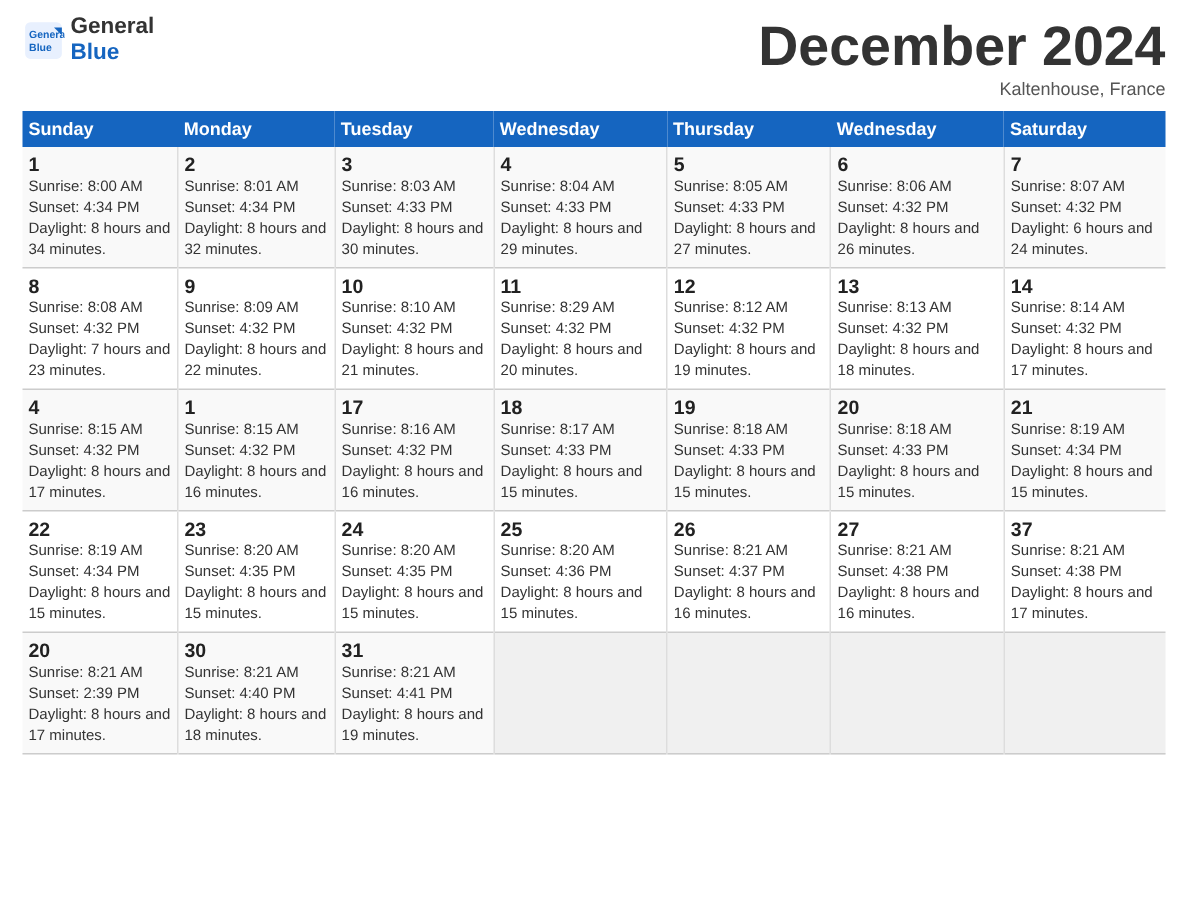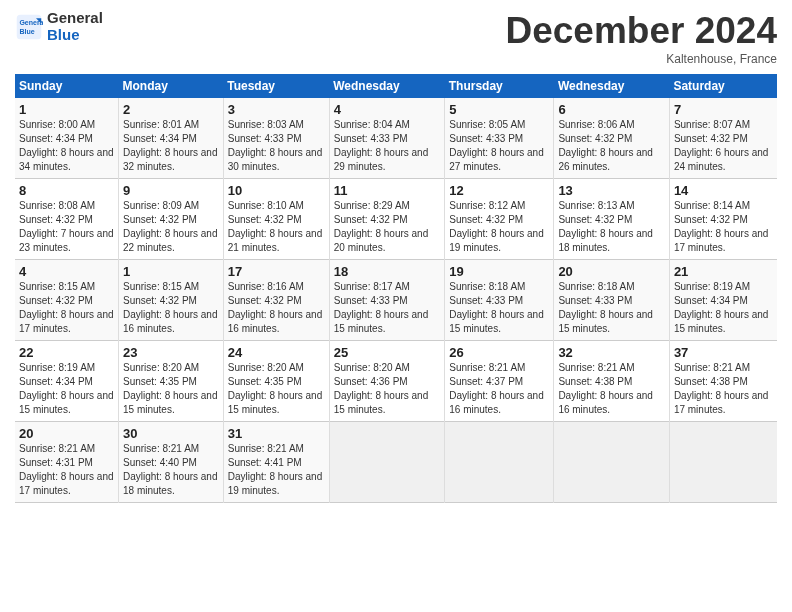--- a/index.html
+++ b/index.html
@@ -332,42 +332,42 @@
       </td>
           <td>
         <span class="day-num">26</span>
         <div class="day-info">
           <span>Sunrise: 8:21 AM</span><br>
           <span>Sunset: 4:37 PM</span><br>
           <span>Daylight: 8 hours and 16 minutes.</span>
         </div>
       </td>
           <td>
-        <span class="day-num">32</span>
+        <span class="day-num">27</span>
         <div class="day-info">
           <span>Sunrise: 8:21 AM</span><br>
           <span>Sunset: 4:38 PM</span><br>
           <span>Daylight: 8 hours and 16 minutes.</span>
         </div>
       </td>
           <td>
         <span class="day-num">37</span>
         <div class="day-info">
           <span>Sunrise: 8:21 AM</span><br>
           <span>Sunset: 4:38 PM</span><br>
           <span>Daylight: 8 hours and 17 minutes.</span>
         </div>
       </td>
         </tr>
         <tr>
           <td>
         <span class="day-num">20</span>
         <div class="day-info">
           <span>Sunrise: 8:21 AM</span><br>
-          <span>Sunset: 4:31 PM</span><br>
+          <span>Sunset: 2:39 PM</span><br>
           <span>Daylight: 8 hours and 17 minutes.</span>
         </div>
       </td>
           <td>
         <span class="day-num">30</span>
         <div class="day-info">
           <span>Sunrise: 8:21 AM</span><br>
           <span>Sunset: 4:40 PM</span><br>
           <span>Daylight: 8 hours and 18 minutes.</span>
         </div>

